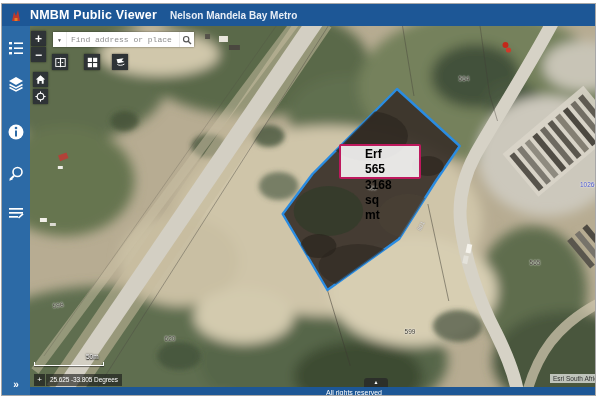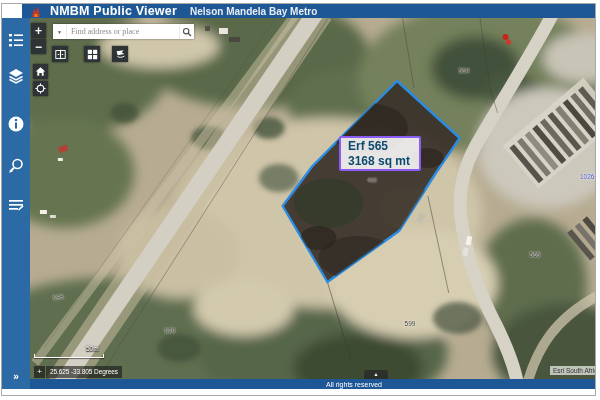--- a/index.html
+++ b/index.html
@@ -1,20 +1,20 @@
 <!DOCTYPE html>
 <html><head>
 <meta charset="utf-8">
 <style>
   * { box-sizing: border-box; margin: 0; padding: 0; }
   html,body { width:600px; height:400px; background:#fff; font-family:"Liberation Sans",sans-serif; }
   .app { position:absolute; left:1px; top:3px; width:595px; height:393px; border:1px solid #a8a8a8; background:#fff; overflow:hidden; }
 
   
-  .hdr { height:14px; background:#1d5796; display:flex; align-items:center;margin-left:20px; }
+  .hdr { height:22px; background:#1d5796; display:flex; align-items:center; }
   .logo { width:10px; height:13px; margin-left:9px; }
   .hdr-title { color:#fff; font-size:12.5px; font-weight:bold; margin-left:9px; letter-spacing:0.2px; }
   .hdr-sub { color:#e8eef6; font-size:10px; font-weight:bold; margin-left:13px; padding-top:1px; }
 
   
   .bdy { display:flex; height:371px; }
   .sidebar { position:relative; width:28px; background:#2c6aa6; flex:0 0 28px; }
   .side-btn { position:absolute; left:5px; width:18px; height:18px; background:none; border:none; padding:0; color:#fff; cursor:pointer; }
   .side-btn svg { display:block; }
   .expand-btn { font-size:10px; font-weight:bold; color:#fff; text-align:center; line-height:14px; }
@@ -25,38 +25,38 @@
 
   
   .map-label { position:absolute; font-size:6.5px; color:#3b382e; transform:translate(-50%,-50%);
                text-shadow:0 0 2px rgba(255,255,255,.95),0 0 1px rgba(255,255,255,.95); white-space:nowrap; }
   .map-label.blue { color:#4450c6; }
   .map-label.boundary { color:#f0efe9; font-size:6px; text-shadow:0 0 1px rgba(10,10,40,.7); }
   .map-label.tiny { font-size:5.5px; }
 
   
   .tooltip { position:absolute; left:309px; top:118px; width:82px; height:35px;
-             background:rgba(255,255,255,.87); border:2px solid #8b5cf6; border-radius:2px;
-             padding:1px 7px; color:#0c4a6e; font-size:12px; font-weight:bold; line-height:1.28; }
+             background:rgba(255,255,255,.87); border:2px solid #be185d; border-radius:2px;
+             padding:1px 24px; color:#000000; font-size:12px; font-weight:bold; line-height:1.28; }
 
   
   .ctrl { position:absolute; width:15px; height:15px; background:#2e3336; color:#fff; border:none; padding:0;
           display:flex; align-items:center; justify-content:center; cursor:pointer; box-shadow:0 0 2px rgba(0,0,0,.6); }
   .ctrl svg { display:block; }
   .zoomin  { left:1px;  top:5px;  font-size:12px; font-weight:bold; }
   .zoomout { left:1px;  top:21px; font-size:12px; font-weight:bold; }
   .homeb   { left:3px;  top:46px; }
   .locateb { left:3px;  top:63px; }
   .tool1 { left:22px; top:28px; width:16px; height:16px; }
   .tool2 { left:54px; top:28px; width:16px; height:16px; }
   .tool3 { left:82px; top:28px; width:16px; height:16px; }
 
   .searchbox { position:absolute; left:23px; top:6px; height:15px; display:flex; box-shadow:0 0 2px rgba(0,0,0,.5); }
   .dd-btn { width:14px; height:15px; background:#fff; border:none; border-right:1px solid #ececec; color:#555; font-size:5px; cursor:pointer; }
-  .search-input { width:112px; height:15px; border:none; font-size:8px; padding:0 4px; color:#333; font-family:Liberation Serif, serif; }
+  .search-input { width:112px; height:15px; border:none; font-size:8px; padding:0 4px; color:#333; font-family:Liberation Mono, monospace; }
   .search-input::placeholder { color:#8d8d8d; }
   .s-btn { width:15px; height:15px; background:#fff; border:none; border-left:1px solid #ececec; padding:0; display:flex; align-items:center; justify-content:center; cursor:pointer; }
 
   
   .scalebar { position:absolute; left:4px; top:336px; width:70px; }
   .scale-label { position:absolute; left:52px; top:-9px; color:#fff; font-size:6.5px; text-shadow:0 0 2px #000,0 1px 1px #000; }
   .scale-line { height:4px; border-left:1.5px solid #fff; border-right:1.5px solid #fff; border-bottom:1.5px solid #fff;
                 box-shadow:0 1px 1px rgba(0,0,0,.5); }
   .coords { position:absolute; left:4px; top:348px; display:flex; align-items:stretch; }
   .coord-btn { width:11px; height:12px; background:rgba(25,25,25,.68); color:#fff; border:none; font-size:8px; line-height:10px; padding:0; cursor:pointer; }

